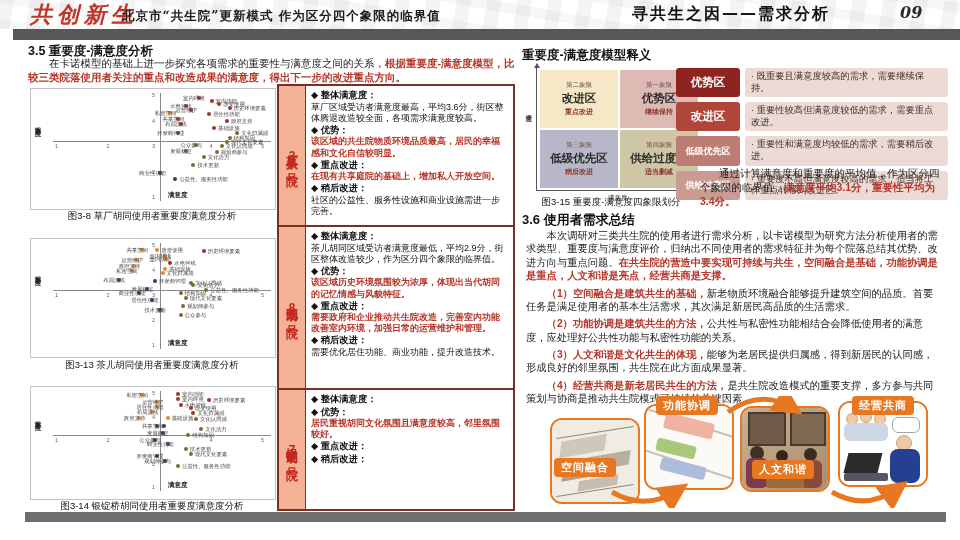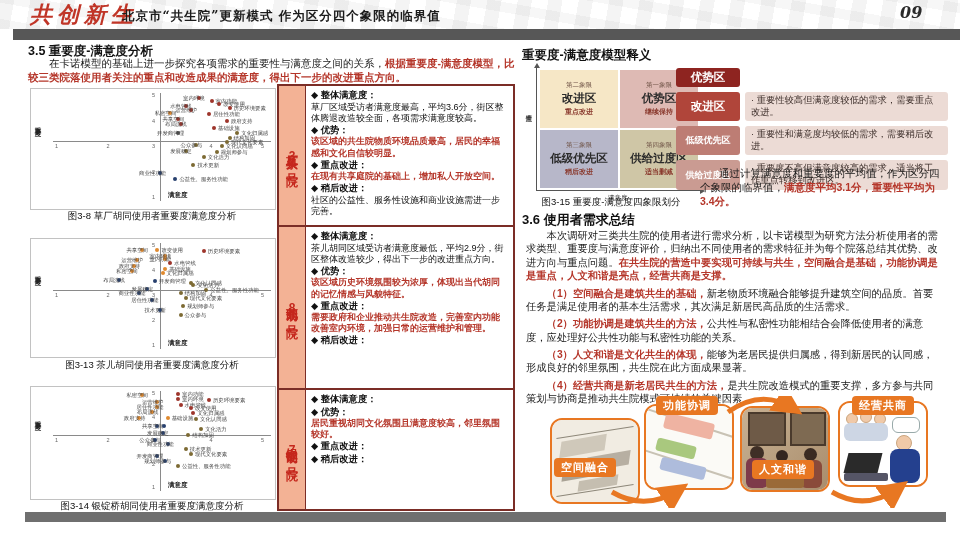--- a/index.html
+++ b/index.html
@@ -101,20 +101,21 @@
   .art{position:absolute;}
 </style>
 </head>
 <body>
 
 <div class="stage">
 
   <div class="header">
     <div class="brand">共创新生</div>
     <div class="subtitle">北京市“共生院”更新模式 作为区分四个象限的临界值</div>
+    <div class="sect-title">寻共生之因——需求分析</div>
     <div class="pageno">09</div>
   </div>
   <div class="top-bar"></div>
   <div class="bottom-bar"></div>
 
   <div class="h35">3.5 重要度-满意度分析</div>
   <div class="intro">
     <span>在卡诺模型的基础上进一步探究各项需求的重要性与满意度之间的关系，</span><span class="red">根据重要度-满意度模型，比较三类院落使用者关注的重点和改造成果的满意度，得出下一步的改进重点方向。</span>
   </div>
 
@@ -335,26 +336,27 @@
           <div class="sec-h">◆  稍后改进：</div>
           <div class="sec-b">社区的公益性、服务性设施和商业设施需进一步完善。</div>
         </div>
       </div>
       <div class="court-row">
         <div class="court-label">
           <span>茶儿胡同8号院</span>
         </div>
         <div class="court-text">
           <div class="sec-h">◆  整体满意度：</div>
-          <div class="sec-b">茶儿胡同区域受访者满意度最低，平均2.9分，街区整体改造较少，得出下一步的改进重点方向。</div>
+          <div class="sec-b">茶儿胡同区域受访者满意度最低，平均2.9分，街区整体改造较少，作为区分四个象限的临界值。</div>
           <div class="sec-h">◆  优势：</div>
           <div class="sec-b r">该区域历史环境氛围较为浓厚，体现出当代胡同的记忆情感与风貌特征。</div>
           <div class="sec-h">◆  重点改进：</div>
           <div class="sec-b r">需要政府和企业推动共生院改造，完善室内功能改善室内环境，加强日常的运营维护和管理。</div>
           <div class="sec-h">◆  稍后改进：</div>
+          <div class="sec-b">需要优化居住功能、商业功能，提升改造技术。</div>
         </div>
       </div>
       <div class="court-row">
         <div class="court-label">
           <span>银锭胡同7号院</span>
         </div>
         <div class="court-text">
           <div class="sec-h">◆  整体满意度：</div>
           <div class="sec-h">◆  优势：</div>
           <div class="sec-b r">居民重视胡同文化氛围且满意度较高，邻里氛围较好。</div>
@@ -394,20 +396,21 @@
         </div>
       </div>
     <div class="quad-ylab">重要性</div>
     <div class="quad-xlab">满意度</div>
   </div>
   <div class="quad-caption">图3-15 重要度-满意度四象限划分</div>
 
   <div class="legend" id="legend">
       <div class="lrow">
         <div class="lbadge" style="background: rgb(142, 36, 32); font-size: 11.5px;">优势区</div>
+        <div class="lpill">· 既重要且满意度较高的需求，需要继续保持。</div>
       </div>
       <div class="lrow">
         <div class="lbadge" style="background: rgb(176, 69, 58); font-size: 11.5px;">改进区</div>
         <div class="lpill">· 重要性较高但满意度较低的需求，需要重点改进。</div>
       </div>
       <div class="lrow">
         <div class="lbadge" style="background: rgb(189, 125, 116); font-size: 9px;">低级优先区</div>
         <div class="lpill">· 重要性和满意度均较低的需求，需要稍后改进。</div>
       </div>
       <div class="lrow">

